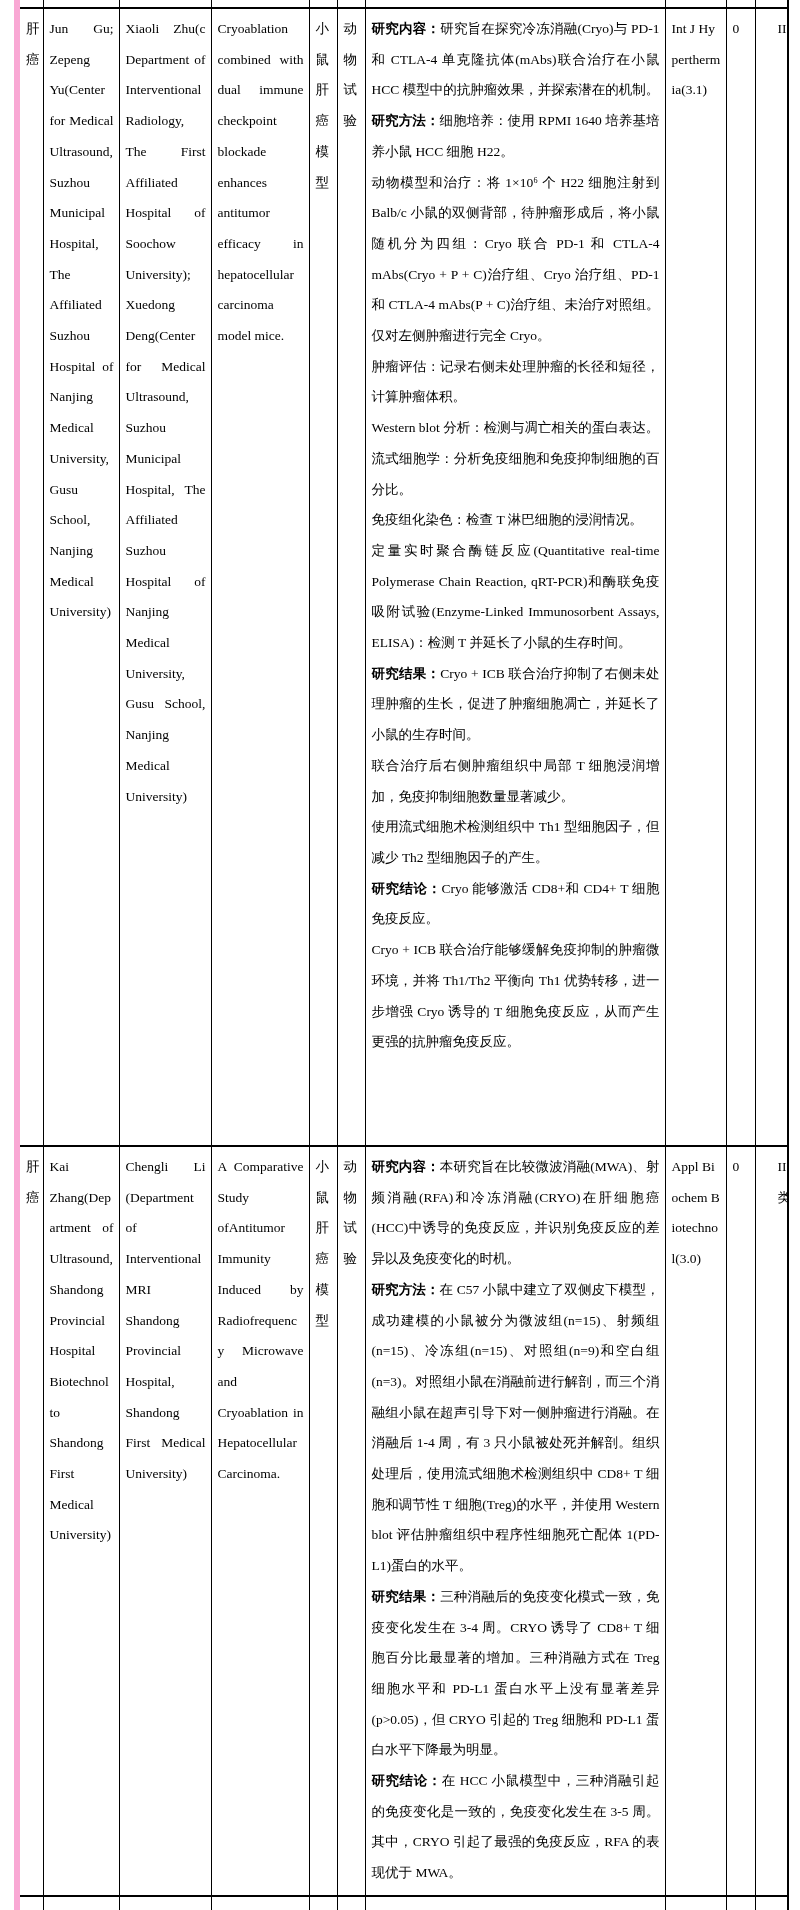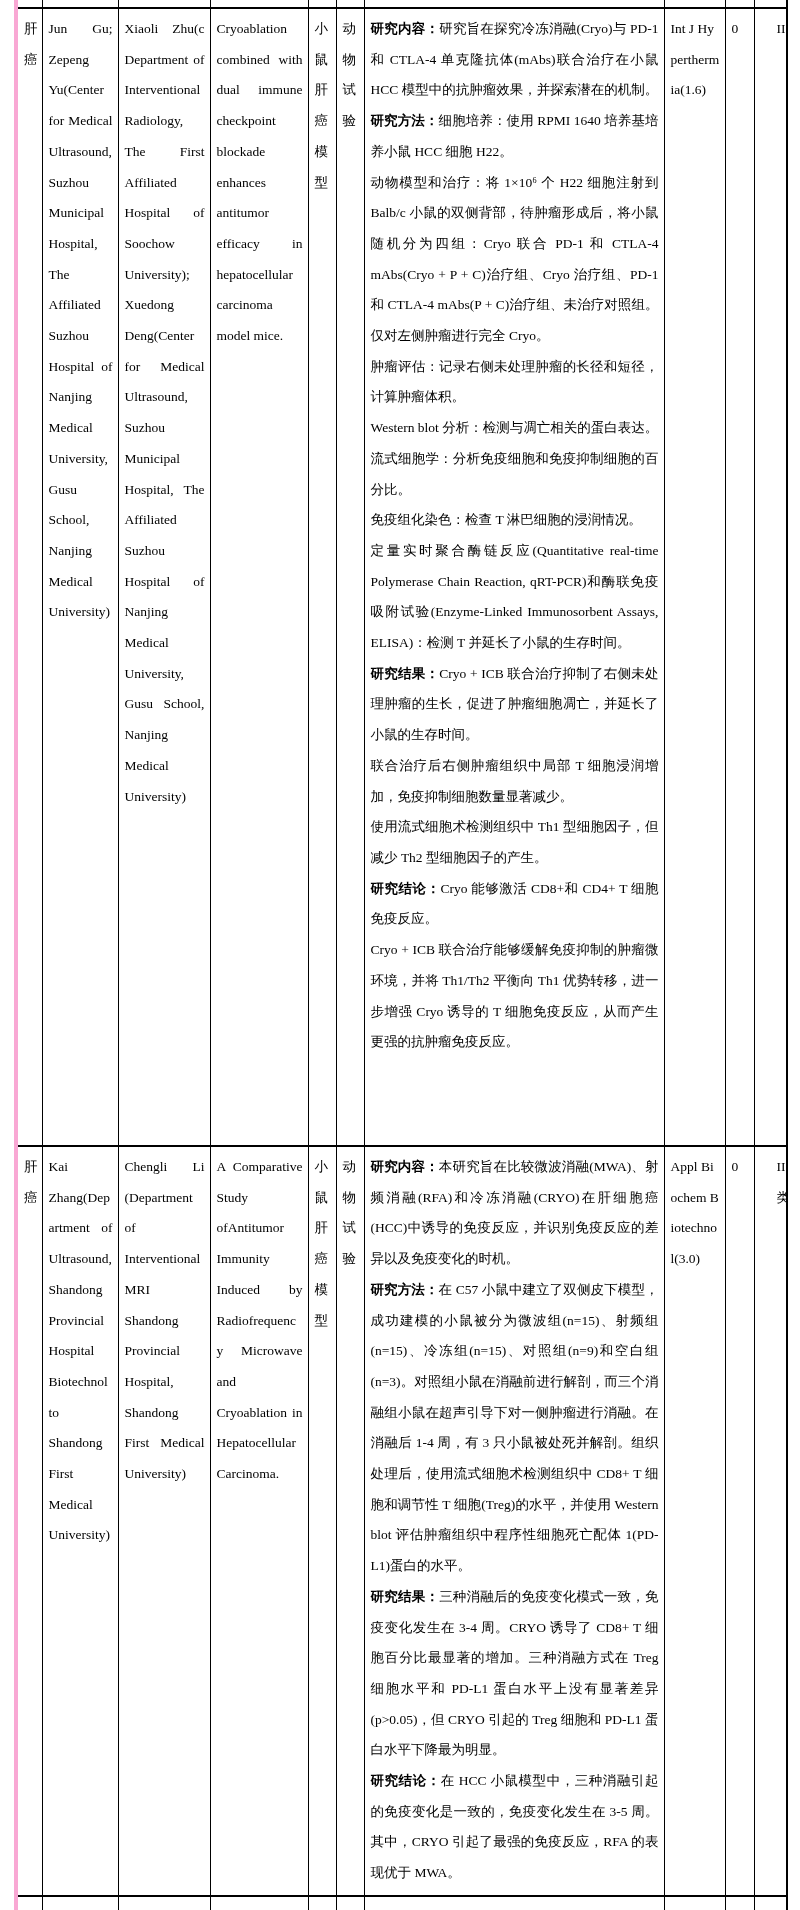--- a/index.html
+++ b/index.html
@@ -26,21 +26,21 @@
     border-left: 1px solid #000;
     border-right: 1px solid #000;
     border-top: 2px solid #000;
     border-bottom: 2px solid #000;
     vertical-align: top;
     padding: 5px 5px 0 6px;
     font-size: 13.5px;
     line-height: 30.7px;
     overflow: hidden;
   }
-  table.doc td:first-child { border-left: 4px solid #f9a8d4; }
+  table.doc td:first-child { border-left: 6px solid #f9a8d4; }
   table.doc td:last-child  { border-right: 2px solid #000; padding-left: 22px; }
   tr.sliver td { padding: 0; }
   tr.sliver-top td { border-top: none; height: 8px; }
   tr.sliver-bottom td { border-bottom: none; height: 14px; }
   td.vtext { padding-left: 6px; padding-right: 4px; }
   td.jc { text-align: justify; overflow-wrap: break-word; }
   td.details { padding-left: 7px; padding-right: 6px; margin-left: 21px; }
   .para { margin: 0; text-align: justify; overflow-wrap: break-word; }
   .plabel { font-weight: bold; }
   td.journal { word-break: break-all; font-size: 13px; padding-left: 6px; }
@@ -94,21 +94,21 @@
         <div class="para"><b class="plabel"></b><span>Western blot 分析：检测与凋亡相关的蛋白表达。</span></div>
         <div class="para"><b class="plabel"></b><span>流式细胞学：分析免疫细胞和免疫抑制细胞的百分比。</span></div>
         <div class="para"><b class="plabel"></b><span>免疫组化染色：检查 T 淋巴细胞的浸润情况。</span></div>
         <div class="para"><b class="plabel"></b><span>定量实时聚合酶链反应(Quantitative real-time Polymerase Chain Reaction, qRT-PCR)和酶联免疫吸附试验(Enzyme-Linked Immunosorbent Assays, ELISA)：检测 T 并延长了小鼠的生存时间。</span></div>
         <div class="para"><b class="plabel">研究结果：</b><span>Cryo + ICB 联合治疗抑制了右侧未处理肿瘤的生长，促进了肿瘤细胞凋亡，并延长了小鼠的生存时间。</span></div>
         <div class="para"><b class="plabel"></b><span>联合治疗后右侧肿瘤组织中局部 T 细胞浸润增加，免疫抑制细胞数量显著减少。</span></div>
         <div class="para"><b class="plabel"></b><span>使用流式细胞术检测组织中 Th1 型细胞因子，但减少 Th2 型细胞因子的产生。</span></div>
         <div class="para"><b class="plabel">研究结论：</b><span>Cryo 能够激活 CD8+和 CD4+ T 细胞免疫反应。</span></div>
         <div class="para"><b class="plabel"></b><span>Cryo + ICB 联合治疗能够缓解免疫抑制的肿瘤微环境，并将 Th1/Th2 平衡向 Th1 优势转移，进一步增强 Cryo 诱导的 T 细胞免疫反应，从而产生更强的抗肿瘤免疫反应。</span></div>
       </td>
-      <td class="journal">Int J Hyperthermia(1.6)</td>
+      <td class="journal">Int J Hyperthermia(3.1)</td>
       <td class="score">0</td>
       <td class="grade">III</td>
     </tr>
 
     <tr style="height:750px">
       <td class="vtext">肝癌</td>
       <td class="jc">Kai Zhang(Department of Ultrasound, Shandong Provincial Hospital Biotechnol to Shandong First Medical University)</td>
       <td class="jc">Chengli Li (Department of Interventional MRI Shandong Provincial Hospital, Shandong First Medical University)</td>
       <td class="jc">A Comparative Study ofAntitumor Immunity Induced by Radiofrequency Microwave and Cryoablation in Hepatocellular Carcinoma.</td>
       <td class="vtext">小鼠肝癌模型</td>

